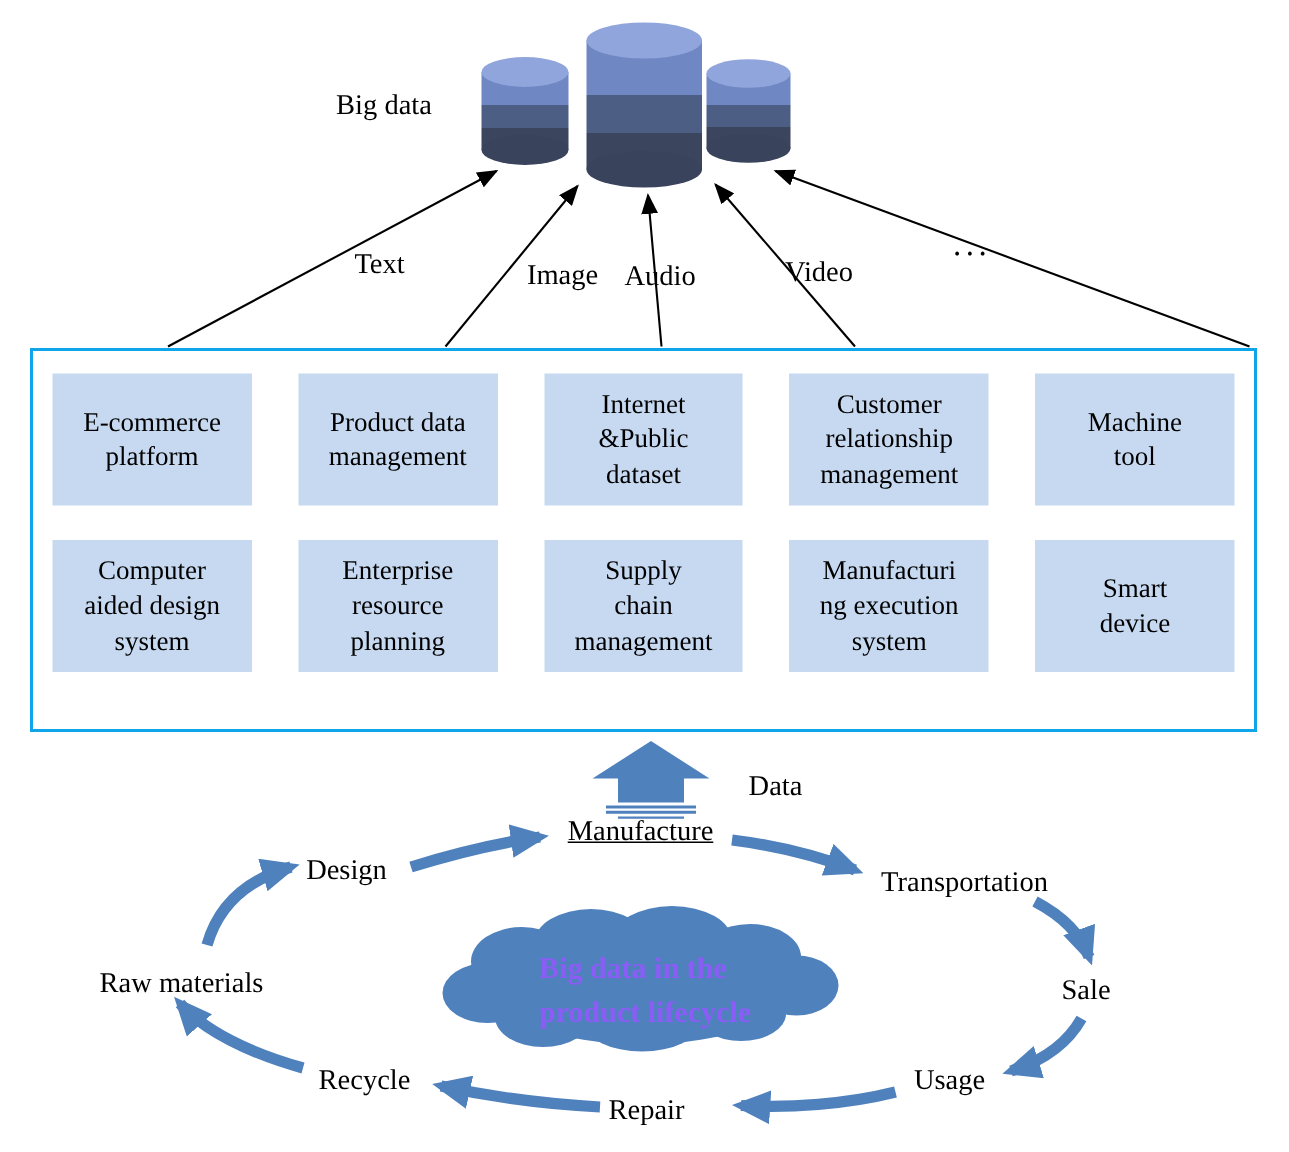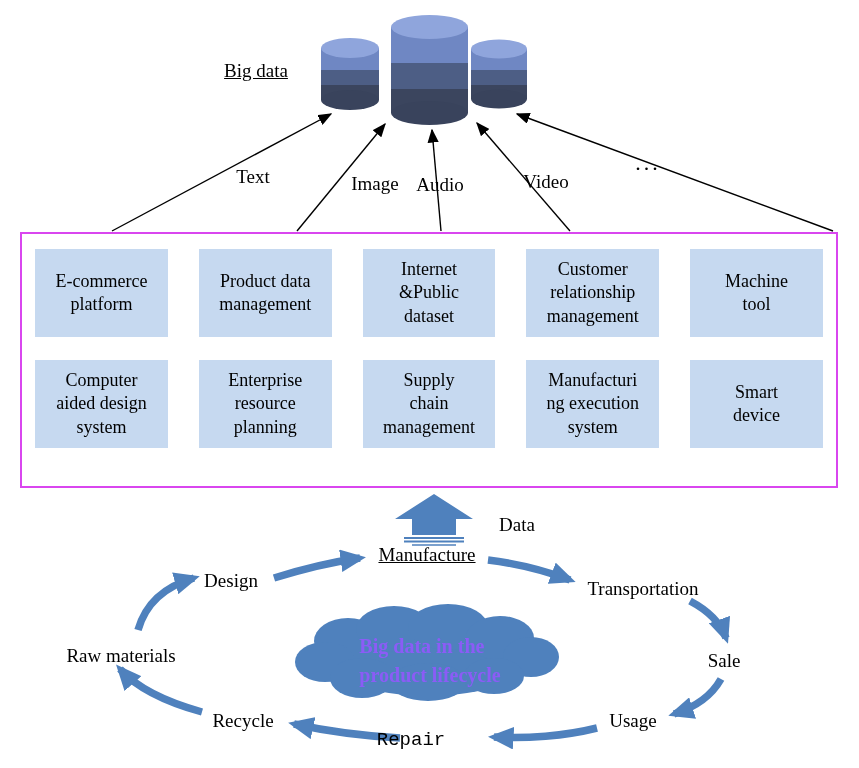--- a/index.html
+++ b/index.html
@@ -8,21 +8,21 @@
     font-family:"Liberation Serif", serif;color:#000;overflow:hidden;
   }
   svg.layer{position:absolute;left:0;top:0;}
   .lbl{
     position:absolute;transform:translateX(-50%);
     font-size:19px;white-space:nowrap;line-height:1.15;
   }
   .dots{font-size:22px;letter-spacing:3px;}
   .box{
     position:absolute;left:20px;top:232px;width:818px;height:256px;
-    border:2px solid #d946ef;box-sizing:border-box;
+    border:2px solid #0ea5e9;box-sizing:border-box;
     display:grid;grid-template-columns:repeat(5,1fr);grid-template-rows:88px 88px;
     gap:23px 31px;padding:15px 13px;background:#fff;
   }
   .cell{
     background:#c6d9f0;display:flex;align-items:center;justify-content:center;
     text-align:center;font-size:18px;line-height:1.3;white-space:pre-line;
   }
   .cloud-text{
     position:absolute;left:430px;top:632px;transform:translateX(-50%);
     color:#8b5cf6;font-weight:bold;font-size:20px;
@@ -103,21 +103,21 @@
       <ellipse cx="448" cy="627" rx="40" ry="23"></ellipse>
       <ellipse cx="500" cy="638" rx="34" ry="22"></ellipse>
       <ellipse cx="531" cy="657" rx="28" ry="20"></ellipse>
       <ellipse cx="325" cy="662" rx="30" ry="20"></ellipse>
       <ellipse cx="362" cy="678" rx="32" ry="20"></ellipse>
       <ellipse cx="428" cy="682" rx="38" ry="19"></ellipse>
       <ellipse cx="494" cy="676" rx="30" ry="18"></ellipse>
     </g>
   </svg>
 
-  <div class="lbl" style="left:256px;top:60px;text-decoration:underline;">Big data</div>
+  <div class="lbl" style="left:256px;top:60px;">Big data</div>
 
   <div class="lbl" style="left:253px;top:166px;">Text</div>
   <div class="lbl" style="left:331px;top:173px;margin-left:44px;">Image</div>
   <div class="lbl" style="left:440px;top:174px;">Audio</div>
   <div class="lbl" style="left:546px;top:171px;">Video</div>
   <div class="lbl dots" style="left:648px;top:150px;">...</div>
 
   <div class="box">
     <div class="cell">E-commerce
 platform</div>
@@ -147,20 +147,20 @@
 device</div>
   </div>
 
   <div class="lbl" style="left:517px;top:514px;">Data</div>
 
   <div class="lbl" style="left:427px;top:544px;text-decoration:underline;">Manufacture</div>
   <div class="lbl" style="left:231px;top:570px;">Design</div>
   <div class="lbl" style="left:643px;top:578px;">Transportation</div>
   <div class="lbl" style="left:724px;top:650px;text-align:right;">Sale</div>
   <div class="lbl" style="left:633px;top:710px;">Usage</div>
-  <div class="lbl" style="left:411px;top:730px;font-family:Liberation Mono, monospace;">Repair</div>
+  <div class="lbl" style="left:431px;top:730px;">Repair</div>
   <div class="lbl" style="left:243px;top:710px;">Recycle</div>
   <div class="lbl" style="left:121px;top:645px;">Raw materials</div>
 
   <div class="cloud-text">Big data in the
 product lifecycle</div>
 
 </div>
 
 </body></html>

